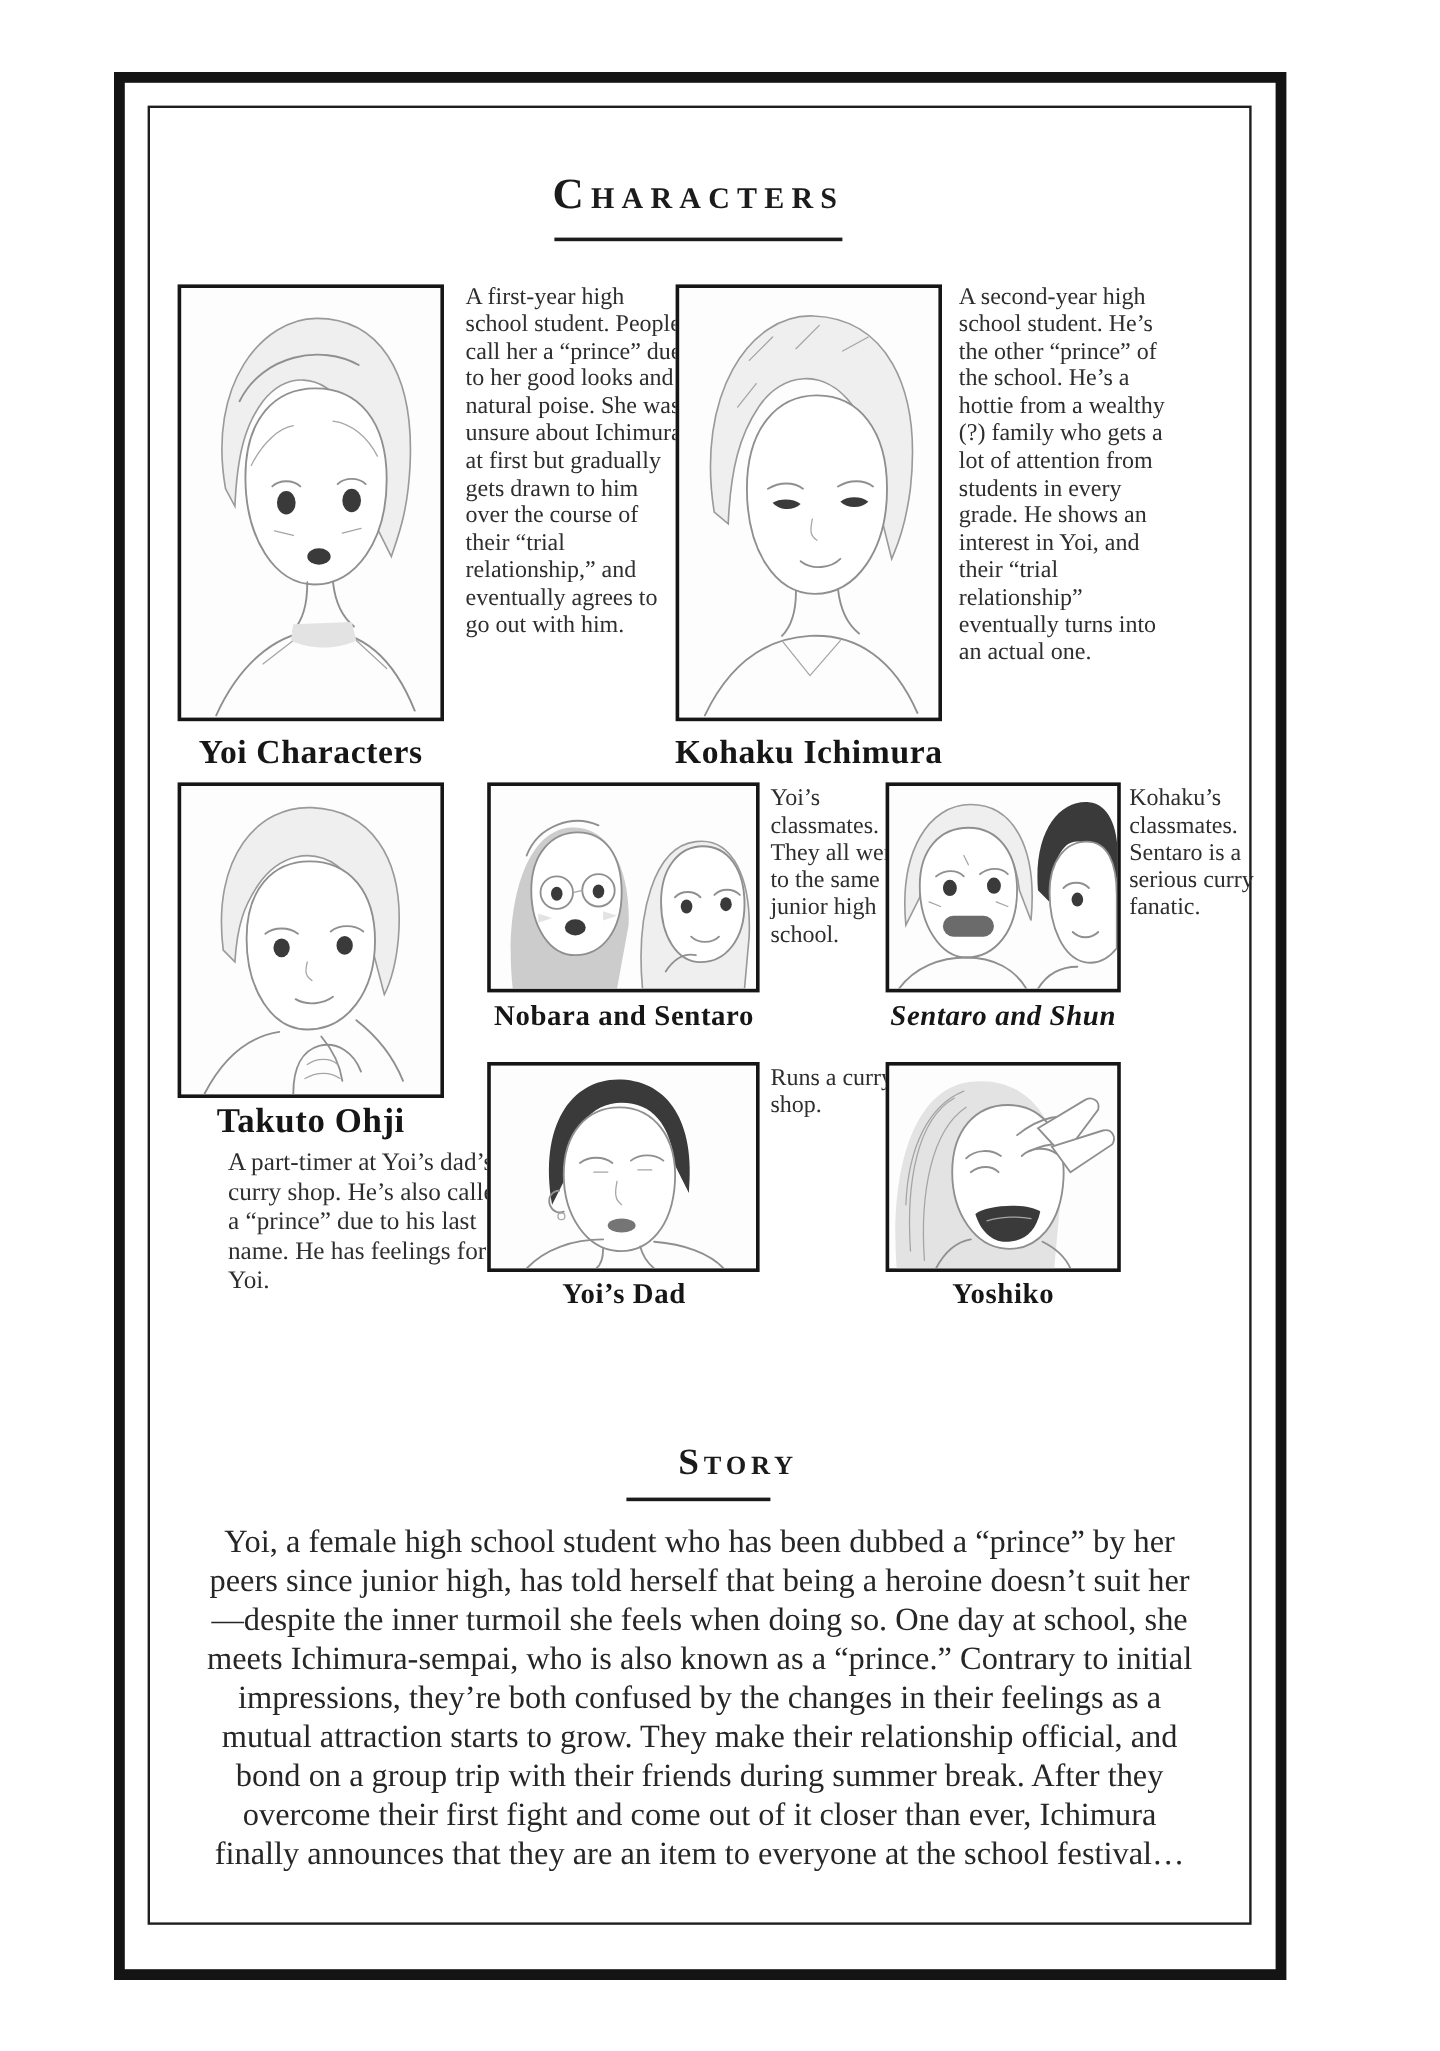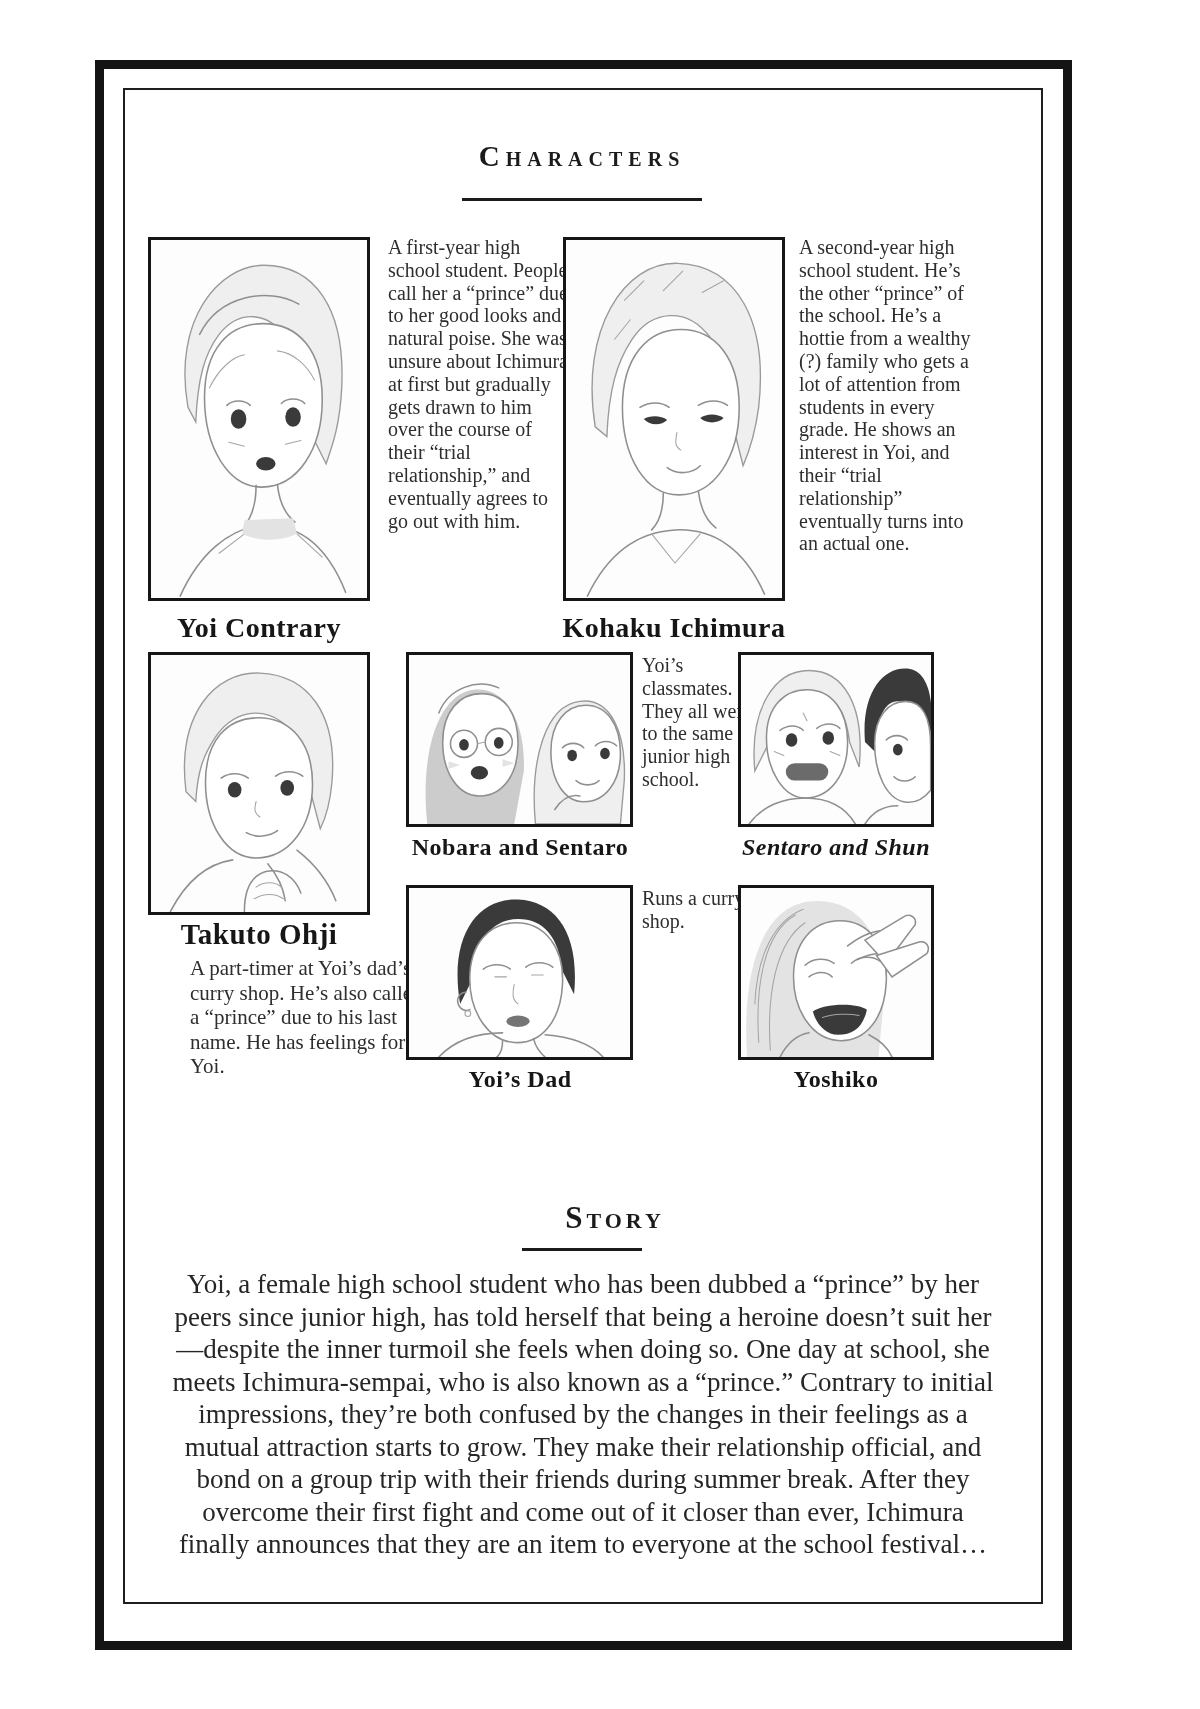--- a/index.html
+++ b/index.html
@@ -6,21 +6,21 @@
   .page{
     position:relative;width:1200px;height:1709px;background:#fff;overflow:hidden;
     font-family:"Liberation Serif", serif;color:#222;
   }
   .outer-border{position:absolute;left:95px;top:60px;width:959px;height:1572px;border:9px solid #141414;}
   .inner-border{position:absolute;left:123px;top:88px;width:916px;height:1512px;border:2px solid #1e1e1e;}
   .section-heading{
     position:absolute;left:124px;width:916px;text-align:center;margin:0;
     font-variant:small-caps;font-weight:700;color:#1b1b1b;
   }
-  .characters-heading{top:140px;font-size:29px;letter-spacing:6px;}
+  .characters-heading{top:140px;font-size:36px;letter-spacing:6px;}
   .story-heading{top:1200px;font-size:31px;letter-spacing:4px;padding-left:33px;}
   .heading-rule{position:absolute;height:3px;background:#1b1b1b;}
   .rule-characters{left:462px;top:198px;width:240px;}
   .rule-story{left:522px;top:1248px;width:120px;}
   .char-box{
     position:absolute;border:3px solid #161616;background:#fdfdfd;box-sizing:border-box;overflow:hidden;
   }
   .char-box svg{display:block;width:100%;height:100%;}
   .char-name{
     position:absolute;text-align:center;font-weight:700;color:#161616;
@@ -67,21 +67,21 @@
       <path class="sketch-line thin" d="M80,206 L96,210 M138,208 L154,204"></path>
       <ellipse class="sketch-dark" cx="118" cy="228" rx="10" ry="7"></ellipse>
       <path class="sketch-line" d="M108,250 C108,270 104,282 96,292"></path>
       <path class="sketch-line" d="M130,250 C132,268 138,280 148,288"></path>
       <path class="sketch-line" d="M30,364 C50,320 80,296 110,292 C150,288 180,310 200,360"></path>
       <path class="sketch-line thin" d="M70,320 L96,300 M150,300 L176,324"></path>
       <path class="sketch-shade" d="M96,286 L146,284 L150,300 C134,308 110,308 94,300 Z"></path>
     </svg>
   </div>
   <div class="char-desc" style="left:388px;top:236px;width:180px;">A first-year high school student. People call her a “prince” due to her good looks and natural poise. She was unsure about Ichimura at first but gradually gets drawn to him over the course of their “trial relationship,” and eventually agrees to go out with him.</div>
-  <div class="char-name" style="left:119px;top:612px;width:280px;">Yoi Contrary</div>
+  <div class="char-name" style="left:119px;top:612px;width:280px;">Yoi Characters</div>
 
   <div class="char-box" style="left:563px;top:237px;width:222px;height:364px;">
     <svg viewBox="0 0 222 364">
       <path class="sketch-hairlight" d="M30,190 C14,90 60,20 115,22 C175,24 208,80 198,170 C194,200 188,216 182,230 L172,190 C170,150 162,118 148,98 C124,66 88,70 68,100 C52,124 44,152 42,200 Z"></path>
       <path class="sketch-line thin" d="M60,60 L80,40 M100,50 L120,30 M140,52 L162,40 M50,100 L66,80"></path>
       <path class="sketch-face" d="M58,170 C58,118 84,90 118,90 C154,90 178,120 178,170 C178,222 152,260 116,260 C82,260 58,222 58,170 Z"></path>
       <path class="sketch-line" d="M76,170 C86,164 98,164 106,170"></path>
       <path class="sketch-line" d="M136,168 C146,162 158,162 166,168"></path>
       <path class="sketch-dark" d="M80,182 C86,178 98,178 104,183 C98,189 86,189 80,182 Z"></path>
       <path class="sketch-dark" d="M138,181 C144,176 156,176 162,181 C156,187 144,187 138,181 Z"></path>
@@ -151,20 +151,21 @@
       <path class="sketch-line thin" d="M34,100 L44,104 M92,100 L102,104 M64,60 L68,68"></path>
       <path class="sketch-line" d="M8,175 C22,156 44,148 66,148 C90,148 108,158 118,175"></path>
       <path class="sketch-dark" d="M128,90 C124,40 146,12 172,14 C192,16 200,42 196,80 L196,120 L186,120 C186,70 178,50 164,48 C150,46 140,62 138,100 Z"></path>
       <path class="sketch-face" d="M138,92 C138,64 152,48 170,48 C188,48 196,66 196,94 L196,140 C188,150 178,154 168,152 C150,148 138,122 138,92 Z"></path>
       <path class="sketch-line" d="M150,88 C156,82 166,82 172,88"></path>
       <ellipse class="sketch-dark" cx="162" cy="98" rx="5" ry="6"></ellipse>
       <path class="sketch-line" d="M158,126 C164,132 174,132 180,126"></path>
       <path class="sketch-line" d="M128,175 C136,162 148,156 162,156"></path>
     </svg>
   </div>
+  <div class="char-desc" style="left:941px;top:654px;width:116px;">Kohaku’s classmates. Sentaro is a serious curry fanatic.</div>
   <div class="char-name small" style="left:698px;top:834px;width:276px;font-style:italic;">Sentaro and Shun</div>
 
   <div class="char-box" style="left:406px;top:885px;width:227px;height:175px;">
     <svg viewBox="0 0 227 175">
       <path class="sketch-dark" d="M52,120 C40,50 70,10 112,12 C152,14 176,48 170,110 L158,86 C154,50 138,32 112,32 C86,32 66,54 62,100 Z"></path>
       <path class="sketch-face" d="M62,94 C62,58 82,36 110,36 C140,36 160,62 158,100 C156,138 136,162 108,160 C82,158 62,130 62,94 Z"></path>
       <path class="sketch-line" d="M76,84 C84,78 96,78 104,84 M120,82 C128,76 140,76 148,82"></path>
       <path class="sketch-line thin" d="M88,92 L100,92 M126,90 L138,90"></path>
       <path class="sketch-line thin" d="M108,100 C106,110 106,116 112,120"></path>
       <ellipse class="sketch-dark" cx="112" cy="138" rx="12" ry="6" opacity="0.7"></ellipse>

